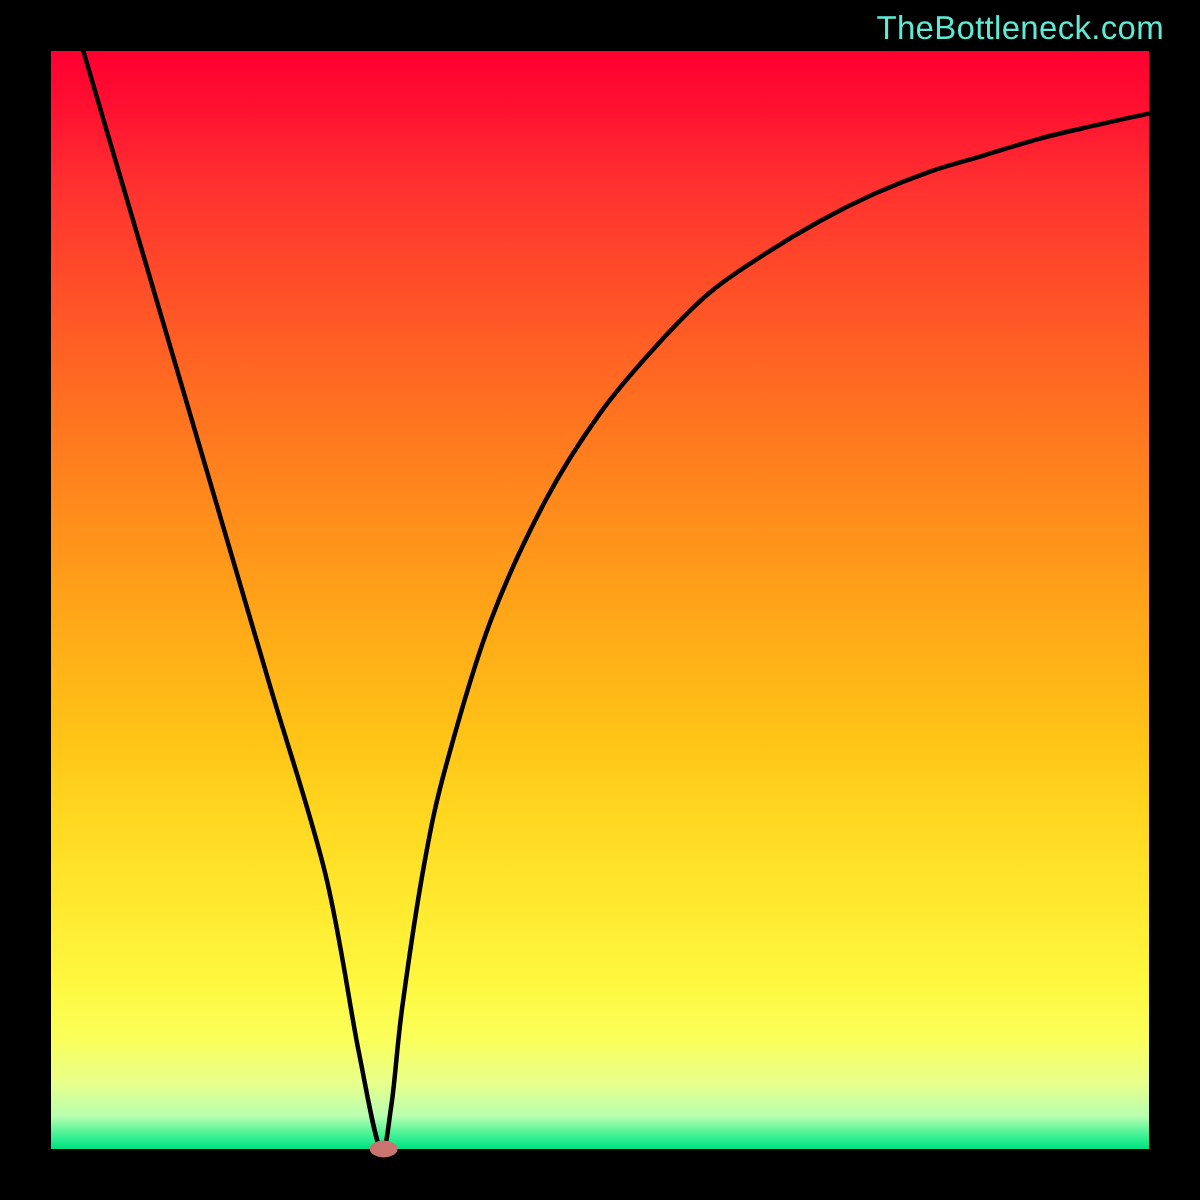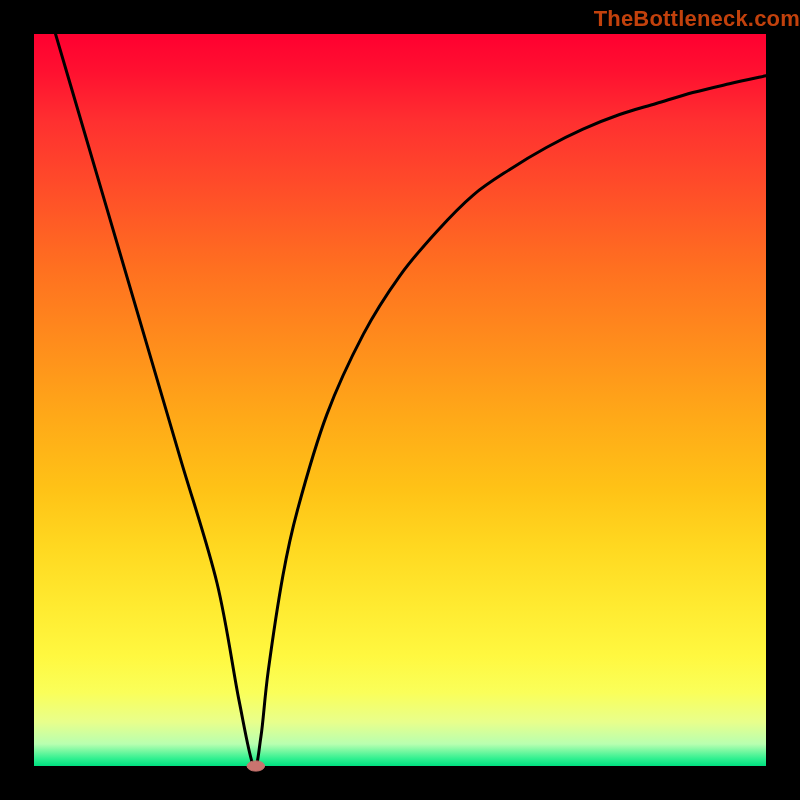--- a/index.html
+++ b/index.html
@@ -41,24 +41,24 @@
       #faff5a 90%,
       #e8ff8c 94%,
       #b8ffb0 97%,
       #30f090 99%,
       #00e080 100%
     );
   }
   .watermark {
     position: absolute;
     top: 6px;
-    right: 0;
+    right: 24px;
     font-size: 22px;
-    font-weight: 700;
-    color: #c2410c;
+    font-weight: 400;
+    color: #5eead4;
     letter-spacing: 0.2px;
     user-select: none;
   }
   svg.curve {
     position: absolute;
     left: 0;
     top: 0;
     width: 732px;
     height: 732px;
     overflow: visible;

